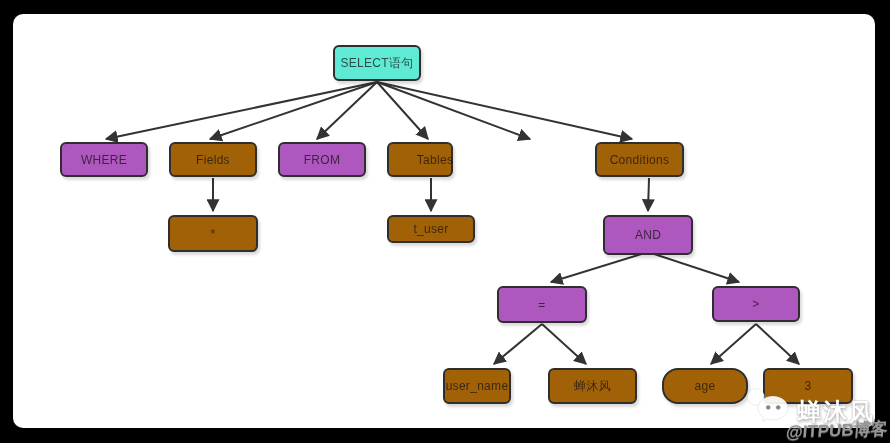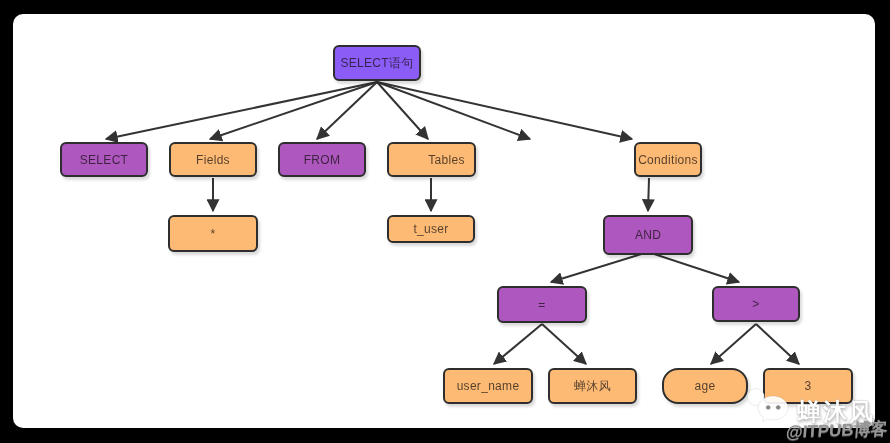--- a/index.html
+++ b/index.html
@@ -14,23 +14,23 @@
   }
   .edges{position:absolute;left:0;top:0;width:890px;height:443px;pointer-events:none;}
   .edges line{stroke:#333333;stroke-width:2;}
   .node{
     position:absolute;display:flex;align-items:center;justify-content:center;
     border:2px solid #2e2e2e;border-radius:6px;box-sizing:border-box;
     font-size:12px;color:rgba(20,15,15,0.72);letter-spacing:0.3px;
     box-shadow:2px 3px 3px rgba(0,0,0,0.15);
     white-space:nowrap;
   }
-  .green{background:#8b5cf6;}
+  .green{background:#5eead4;}
   .purple{background:#AE57BE;}
-  .orange{background:#fdba74;}
+  .orange{background:#a16207;}
   .watermark{
     position:absolute;left:746px;top:388px;display:flex;align-items:flex-start;
   }
   .wm-brand{
     position:absolute;left:797px;top:396px;
     font-size:24px;font-weight:600;letter-spacing:2px;color:#ffffff;
     text-shadow:0 0 1px rgba(130,130,130,0.9),1px 2px 3px rgba(0,0,0,0.28);
   }
   .wm-attr{
     position:absolute;left:786px;top:419px;
@@ -63,34 +63,34 @@
     <line x1="648" y1="252" x2="551" y2="282" marker-end="url(#arrow)"></line>
     <line x1="648" y1="252" x2="739" y2="282" marker-end="url(#arrow)"></line>
     <line x1="542" y1="324" x2="494" y2="364" marker-end="url(#arrow)"></line>
     <line x1="542" y1="324" x2="586" y2="364" marker-end="url(#arrow)"></line>
     <line x1="756" y1="324" x2="711" y2="364" marker-end="url(#arrow)"></line>
     <line x1="756" y1="324" x2="799" y2="364" marker-end="url(#arrow)"></line>
   </svg>
 
   <div class="node green" style="left:333px;top:45px;width:88px;height:36px;">SELECT语句</div>
 
-  <div class="node purple" style="left:60px;top:142px;width:88px;height:35px;">SELECT</div>
+  <div class="node purple" style="left:60px;top:142px;width:88px;height:35px;">WHERE</div>
   <div class="node orange" style="left:169px;top:142px;width:88px;height:35px;">Fields</div>
   <div class="node purple" style="left:278px;top:142px;width:88px;height:35px;">FROM</div>
-  <div class="node orange" style="left:387px;top:142px;width:89px;height:35px;padding-left:30px;">Tables</div>
-  <div class="node orange" style="left:634px;top:142px;width:68px;height:35px;">Conditions</div>
+  <div class="node orange" style="left:387px;top:142px;width:66px;height:35px;padding-left:30px;">Tables</div>
+  <div class="node orange" style="left:595px;top:142px;width:89px;height:35px;">Conditions</div>
 
   <div class="node orange" style="left:168px;top:215px;width:90px;height:37px;">*</div>
   <div class="node orange" style="left:387px;top:215px;width:88px;height:28px;">t_user</div>
   <div class="node purple" style="left:603px;top:215px;width:90px;height:40px;">AND</div>
 
   <div class="node purple" style="left:497px;top:286px;width:90px;height:37px;">=</div>
   <div class="node purple" style="left:712px;top:286px;width:88px;height:36px;">&gt;</div>
 
-  <div class="node orange" style="left:443px;top:368px;width:90px;height:36px;">user_name</div>
+  <div class="node orange" style="left:443px;top:368px;width:68px;height:36px;">user_name</div>
   <div class="node orange" style="left:548px;top:368px;width:89px;height:36px;">蝉沐风</div>
   <div class="node orange" style="left:662px;top:368px;width:86px;height:36px;border-radius:16px;">age</div>
   <div class="node orange" style="left:763px;top:368px;width:90px;height:36px;">3</div>
 
   <svg class="watermark" width="46" height="40" viewBox="0 0 46 40">
     <circle cx="10" cy="9" r="8.5" fill="rgba(255,255,255,0.92)" stroke="rgba(0,0,0,0.08)"></circle>
     <path d="M27 8 C18.7 8 12 13.4 12 20 C12 23.8 14.2 27.2 17.6 29.4 L16.6 33.6 L21.4 31.2 C23.1 31.7 25 32 27 32 C35.3 32 42 26.6 42 20 C42 13.4 35.3 8 27 8 Z
              M22.2 17.2 a2.3 2.3 0 1 0 0.001 0 Z M32.2 17.2 a2.3 2.3 0 1 0 0.001 0 Z" fill="rgba(255,255,255,0.92)" fill-rule="evenodd" stroke="rgba(0,0,0,0.08)"></path>
     <circle cx="22.2" cy="19.5" r="2.1" fill="rgba(95,95,95,0.75)"></circle>
     <circle cx="32.2" cy="19.5" r="2.1" fill="rgba(95,95,95,0.75)"></circle>

